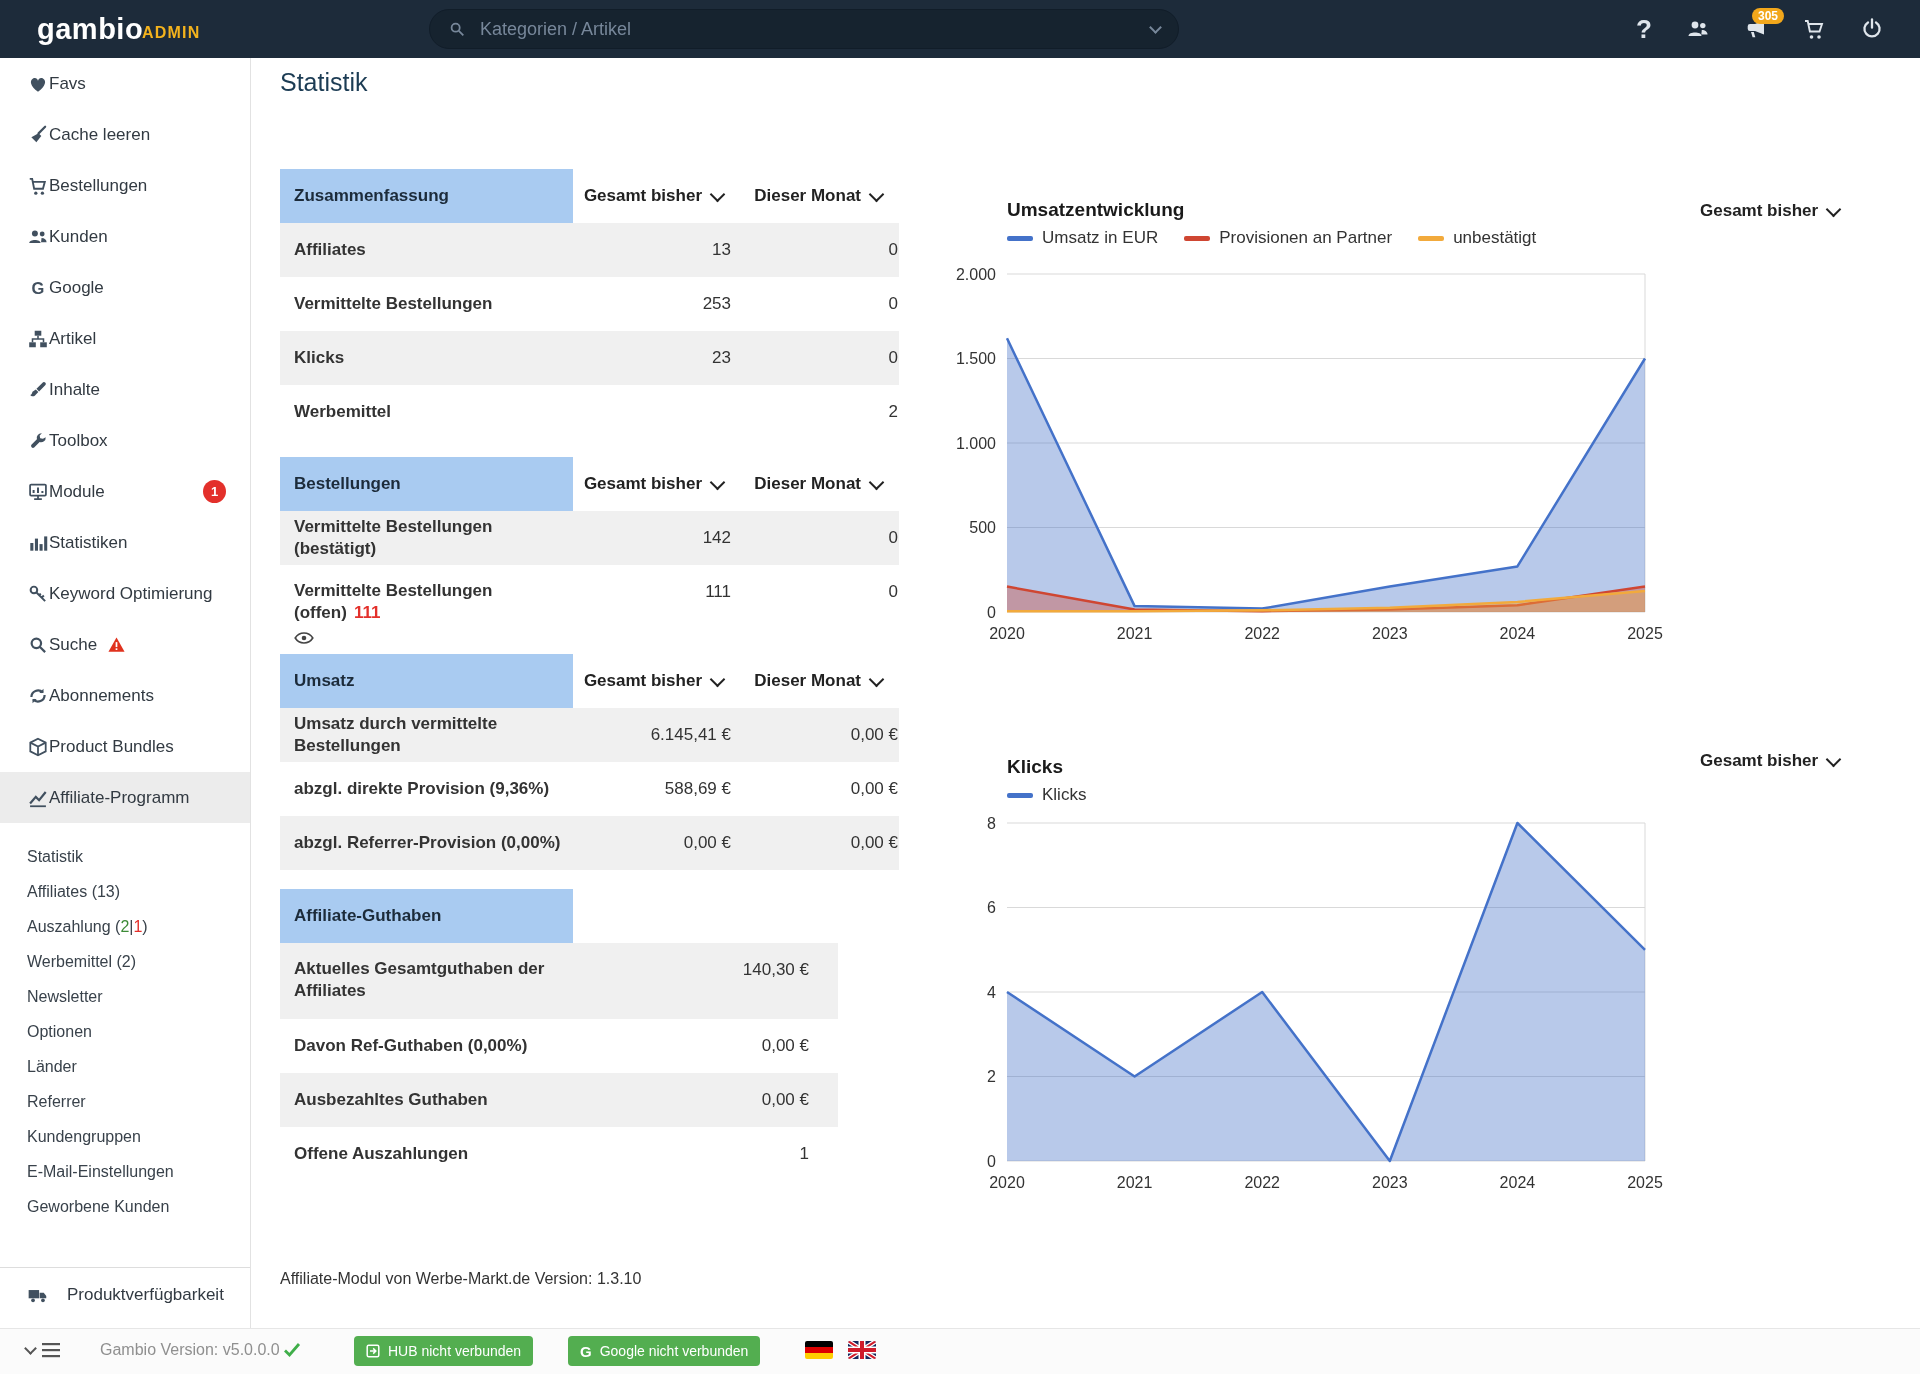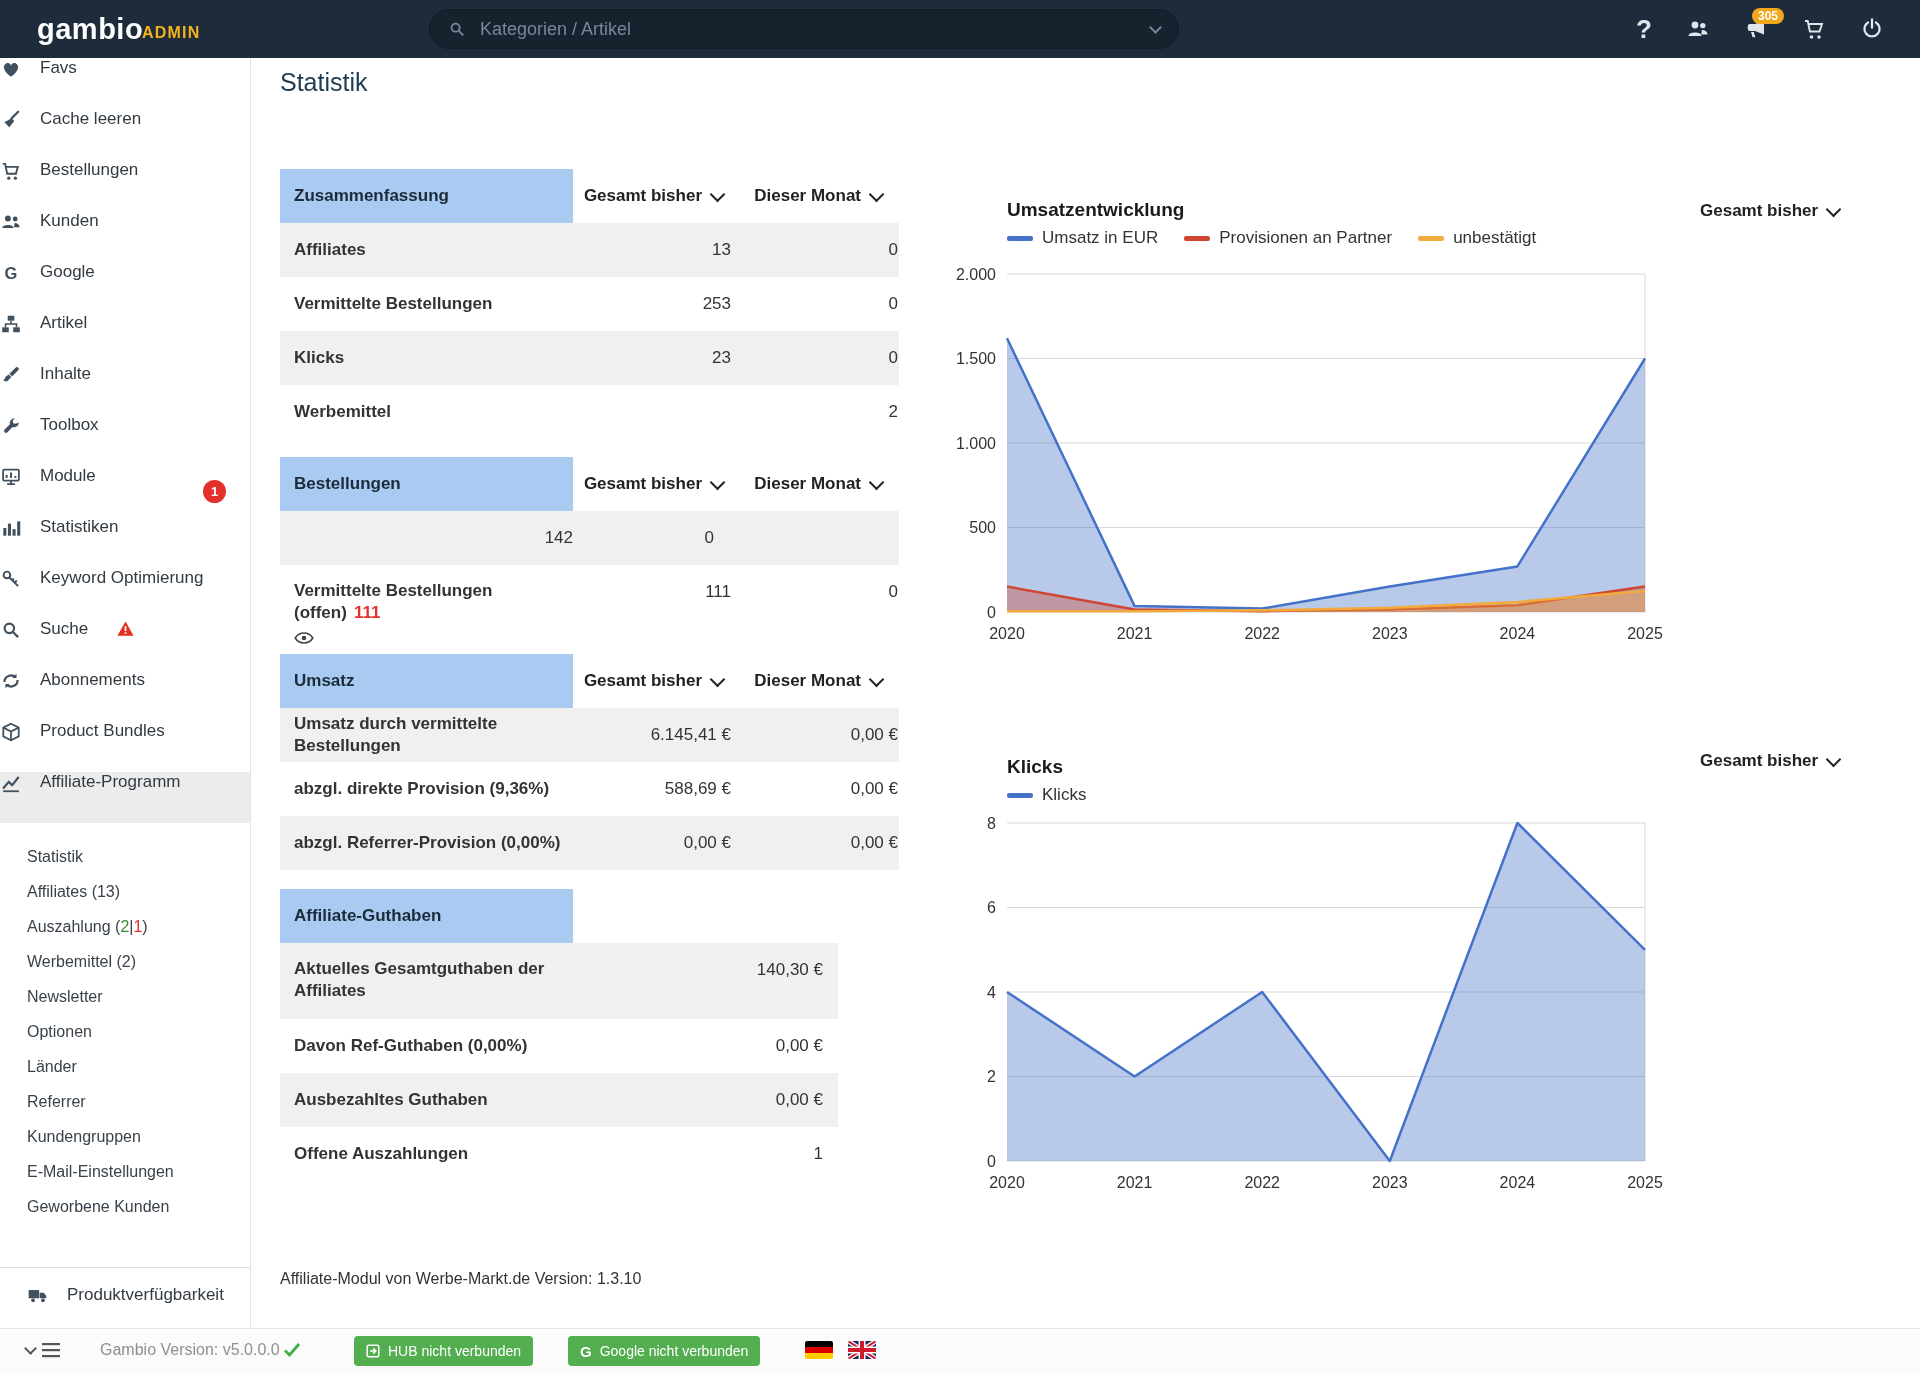--- a/index.html
+++ b/index.html
@@ -15,21 +15,21 @@
   #search .sglass{margin-right:12px;display:flex;}
   .chev{display:inline-block;width:9px;height:9px;border-right:2.4px solid currentColor;border-bottom:2.4px solid currentColor;transform:rotate(45deg);margin-left:10px;margin-bottom:3px;}
   .chev.small{width:7px;height:7px;border-width:2px;}
   #topbar-actions{position:absolute;right:36px;top:0;height:58px;display:flex;align-items:center;gap:34px;color:#dfe5eb;}
   .tb-icon{display:flex;position:relative;cursor:pointer;color:#dfe5eb;}
   .tb-help{font-size:26px;font-weight:bold;cursor:pointer;}
   .notif-badge{position:absolute;top:-9px;right:-16px;background:#f2a71b;color:#fff;font-size:12px;font-weight:bold;padding:1px 6px;border-radius:9px;}
 
   
   #sidebar{position:absolute;top:58px;left:0;width:251px;height:1272px;background:#fff;border-right:1px solid #e2e2e2;box-sizing:border-box;}
-  .sitem{height:51px;display:flex;align-items:flex-start;gap:18px;cursor:pointer;position:relative;}
+  .sitem{height:51px;display:flex;align-items:center;padding-left:27px;cursor:pointer;position:relative;}
   .sitem.active{background:#ececec;}
   .sicon{width:22px;height:22px;color:#41505f;display:flex;flex:none;}
   .slabel{font-size:17px;color:#323a42;}
   .sbadge{position:absolute;right:24px;top:14px;width:23px;height:23px;border-radius:50%;background:#e3302b;color:#fff;font-size:13px;font-weight:bold;display:flex;align-items:center;justify-content:center;}
   .warn-icon{margin-left:10px;display:flex;}
   #submenu{padding-top:16px;}
   .subitem{height:35px;display:flex;align-items:center;padding-left:27px;font-size:16px;color:#39424b;cursor:pointer;}
   .cnt-a{color:#3d8b37;}
   .cnt-b{color:#e3302b;}
   #sidebar-bottom{position:absolute;bottom:8px;left:0;right:0;height:54px;border-top:1px solid #dddddd;display:flex;align-items:center;padding-left:27px;gap:18px;cursor:pointer;}
@@ -48,21 +48,21 @@
   .tlabel{padding-left:14px;font-weight:bold;color:#333;line-height:1.3;}
   .tval{text-align:right;}
   .trow.tall{align-items:start;padding-top:15px;box-sizing:border-box;}
   .trow.tall .tval{padding-top:2px;}
   #t-summary{top:169px;}
   #t-orders{top:457px;}
   #t-orders .trow.tall{min-height:73px;}
   #t-revenue{top:654px;}
   #t-balance{top:889px;width:558px;}
   #t-balance .thead,#t-balance .trow{grid-template-columns:293px 1fr;}
-  #t-balance .tval{padding-right:15px;}
+  #t-balance .tval{padding-right:29px;}
   #t-balance .trow.tall{min-height:76px;}
   #t-balance .tlabel{max-width:262px;}
   .rednum{color:#e3302b;font-weight:bold;margin-left:7px;}
   .eye{margin-top:7px;display:flex;cursor:pointer;}
   #footer-note{position:absolute;left:280px;top:1270px;font-size:16px;color:#333;}
 
   
   .c-title{position:absolute;font-size:19px;font-weight:bold;color:#1a1a1a;}
   #c0-title{left:1007px;top:199px;}
   #c1-title{left:1007px;top:756px;}
@@ -407,20 +407,21 @@
       <div class="th-col">
           <span>Gesamt bisher</span>
           <i class="chev"></i>
         </div>
       <div class="th-col pad2">
           <span>Dieser Monat</span>
           <i class="chev"></i>
         </div>
     </div>
     <div class="trow g">
+      <div class="tlabel">Vermittelte Bestellungen (bestätigt)</div>
       <div class="tval">142</div>
       <div class="tval pad2">0</div>
     </div>
     <div class="trow tall">
       <div class="tlabel">
         <div><span>Vermittelte Bestellungen (offen)</span><span class="rednum">111</span></div>
         <div class="eye">
             <svg width="20" height="14" viewBox="0 0 20 14">
               <path d="M10 2C5.8 2 2.6 4.8 1.2 7 2.6 9.2 5.8 12 10 12s7.4-2.8 8.8-5C17.4 4.8 14.2 2 10 2Z" fill="none" stroke="#444" stroke-width="1.6"></path>
               <circle cx="10" cy="7" r="2.3" fill="#444"></circle>

